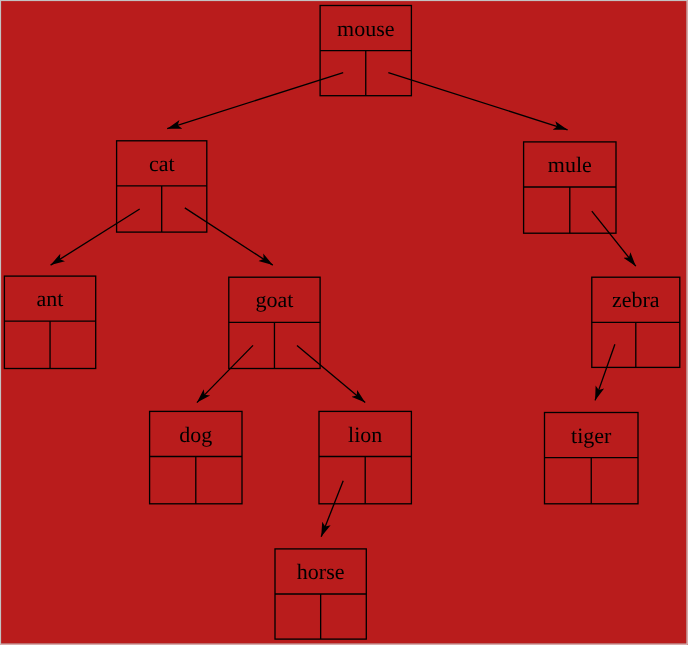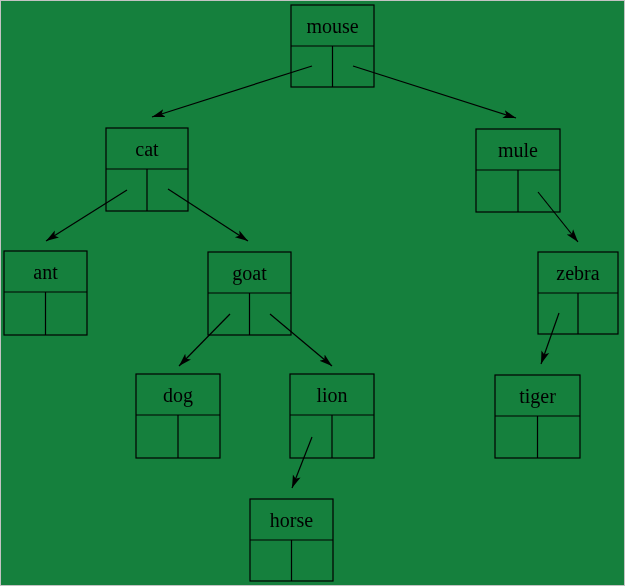--- a/index.html
+++ b/index.html
@@ -6,21 +6,21 @@
     margin: 0;
     padding: 0;
     background: #ffffff;
     font-family: "Liberation Serif", "DejaVu Serif", serif;
   }
   .canvas {
     position: relative;
     width: 623px;
     height: 584px;
     border: 1px solid #c3c3c3;
-    background: #15803d;
+    background: #b91c1c;
     overflow: hidden;
   }
   svg text {
     font-family: "Liberation Serif", "DejaVu Serif", serif;
     font-size: 20px;
     fill: #000000;
   }
 </style>
 </head>
 <body>

